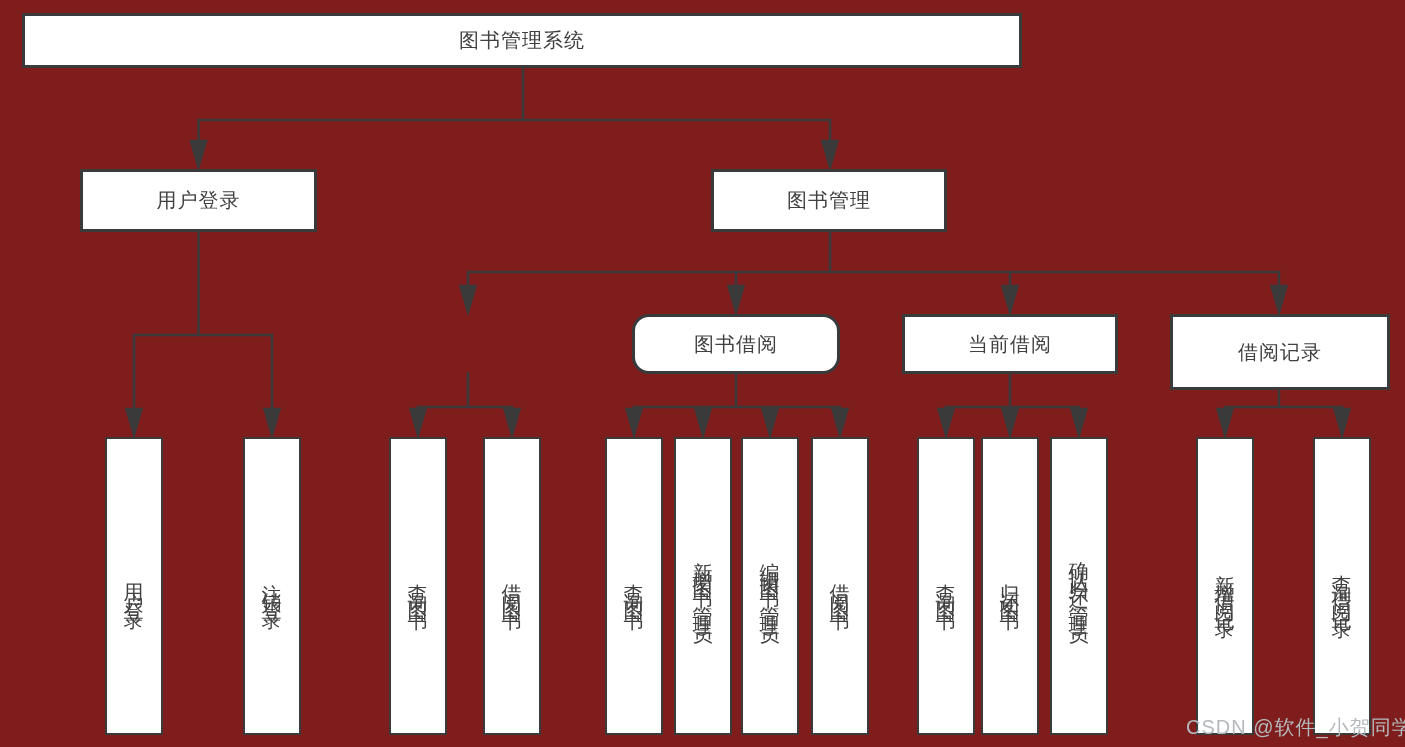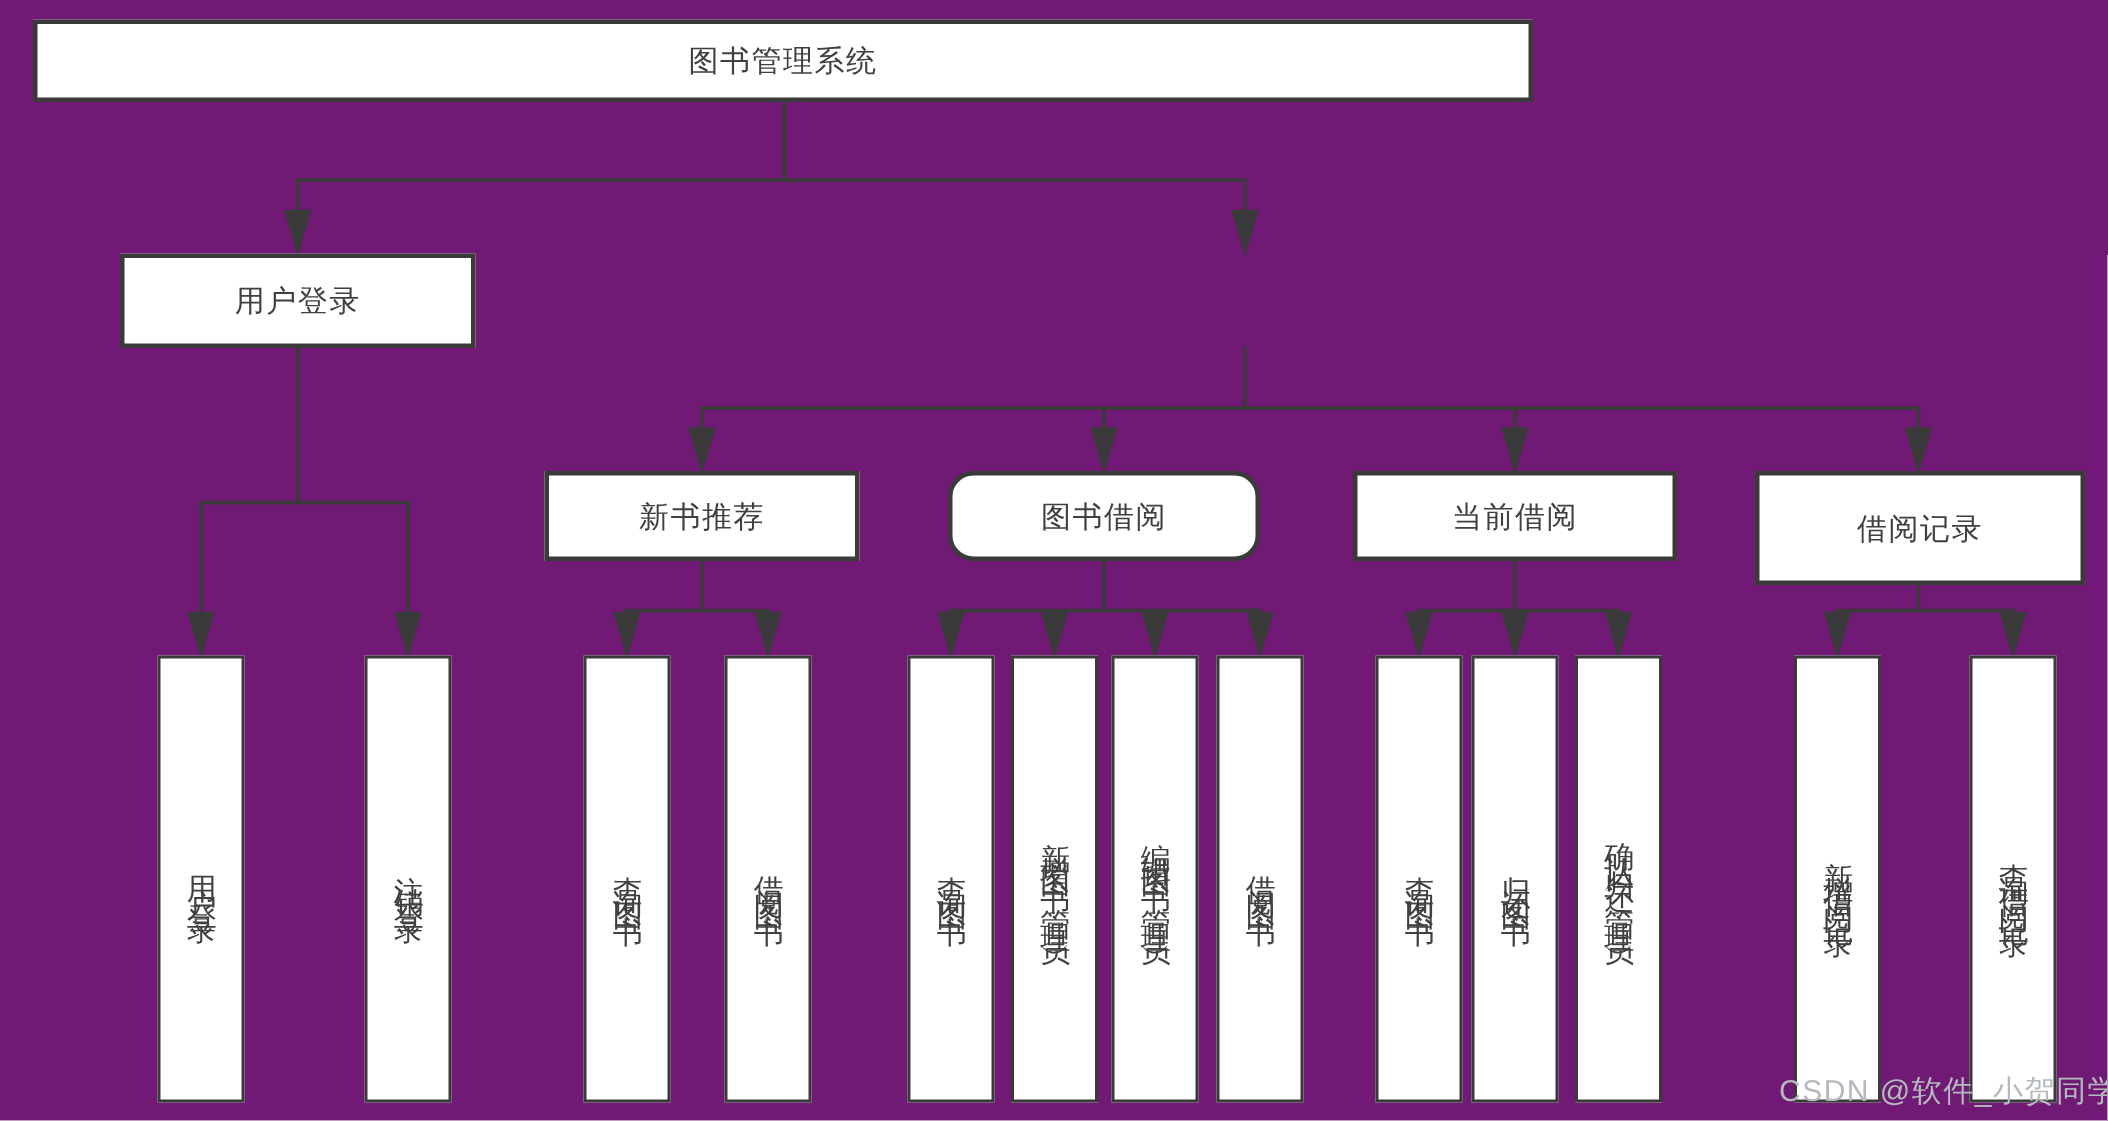--- a/index.html
+++ b/index.html
@@ -5,21 +5,21 @@
   html, body {
     margin: 0;
     padding: 0;
     background: #ffffff;
     font-family: "Liberation Sans", sans-serif;
   }
   .canvas {
     position: relative;
     width: 1405px;
     height: 747px;
-    background: #701a75;
+    background: #7f1d1d;
     overflow: hidden;
   }
   .connectors {
     position: absolute;
     left: 0;
     top: 0;
     width: 1405px;
     height: 747px;
   }
   .node {
@@ -112,24 +112,24 @@
     </g>
   </svg>
 
   <div class="node" style="left:22px; top:13px; width:1000px; height:55px;">
     <span>图书管理系统</span>
   </div>
 
   <div class="node" style="left:80px; top:169px; width:237px; height:63px;">
     <span>用户登录</span>
   </div>
+  <div class="node" style="left:711px; top:169px; width:236px; height:63px;">
+    <span>图书管理</span>
+  </div>
 
-  <div class="node" style="left:363px; top:314px; width:210px; height:60px;">
-    <span>新书推荐</span>
-  </div>
   <div class="node" style="left:632px; top:314px; width:208px; height:60px;border-radius:17px;">
     <span>图书借阅</span>
   </div>
   <div class="node" style="left:902px; top:314px; width:216px; height:60px;">
     <span>当前借阅</span>
   </div>
   <div class="node" style="left:1170px; top:314px; width:220px; height:76px;">
     <span>借阅记录</span>
   </div>
 

